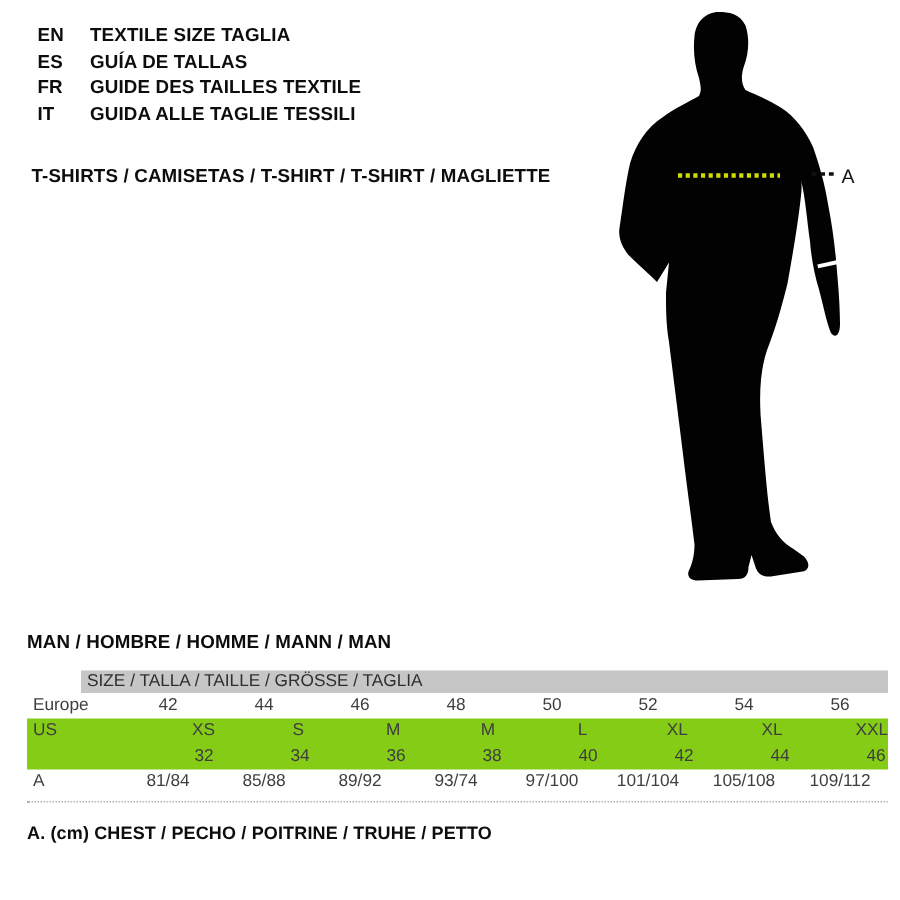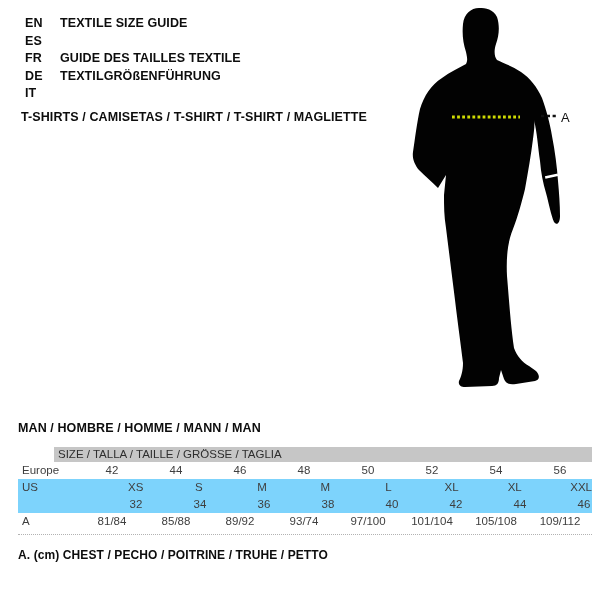--- a/index.html
+++ b/index.html
@@ -21,48 +21,46 @@
 
   
   .gender-heading { position:absolute; left:18px; top:421px; font-size:12.5px; font-weight:bold; letter-spacing:0.1px;text-align:right; }
 
   
   .size-table { position:absolute; left:18px; top:447px; width:574px; border-bottom:1px dotted #b2b2b2; padding-bottom:4px; }
   .t-header { background:#c6c6c6; height:15px; line-height:15px; font-size:11.5px; color:#2e2e2e; padding-left:4px;margin-left:36px; }
   .t-row { display:grid; grid-template-columns:62px repeat(8,1fr); height:17px; line-height:17px; font-size:11.5px; color:#3e3e3e; }
   .t-row .lbl { padding-left:4px; text-align:left; }
   .t-row .cell { text-align:center; }
-  .t-row.alt { background:#7dd3fc;gap:48px; }
+  .t-row.alt { background:#84cc16;gap:48px; }
 
   
   .footnote { position:absolute; left:18px; top:548px; font-size:12px; font-weight:bold; letter-spacing:0.1px; }
 </style>
 </head>
 <body>
 
 <div class="canvas">
 
   <div class="lang-block">
     <div class="lang-row">
       <span class="lang-code">EN</span>
-      <span class="lang-label">TEXTILE SIZE GUIDE</span>
+      <span class="lang-label">TEXTILE SIZE TAGLIA</span>
     </div>
     <div class="lang-row">
       <span class="lang-code">ES</span>
+      <span class="lang-label">GUÍA DE TALLAS</span>
     </div>
     <div class="lang-row">
       <span class="lang-code">FR</span>
       <span class="lang-label">GUIDE DES TAILLES TEXTILE</span>
     </div>
     <div class="lang-row">
-      <span class="lang-code">DE</span>
-      <span class="lang-label">TEXTILGRÖßENFÜHRUNG</span>
-    </div>
-    <div class="lang-row">
       <span class="lang-code">IT</span>
+      <span class="lang-label">GUIDA ALLE TAGLIE TESSILI</span>
     </div>
   </div>
 
   <div class="cat-block">
     <div>T-SHIRTS / CAMISETAS / T-SHIRT / T-SHIRT / MAGLIETTE</div>
   </div>
 
   <svg class="figure-svg" width="200" height="400" viewBox="400 0 200 400" xmlns="http://www.w3.org/2000/svg">
     <path d="M479,8
              C471,8 464,14 463,24

